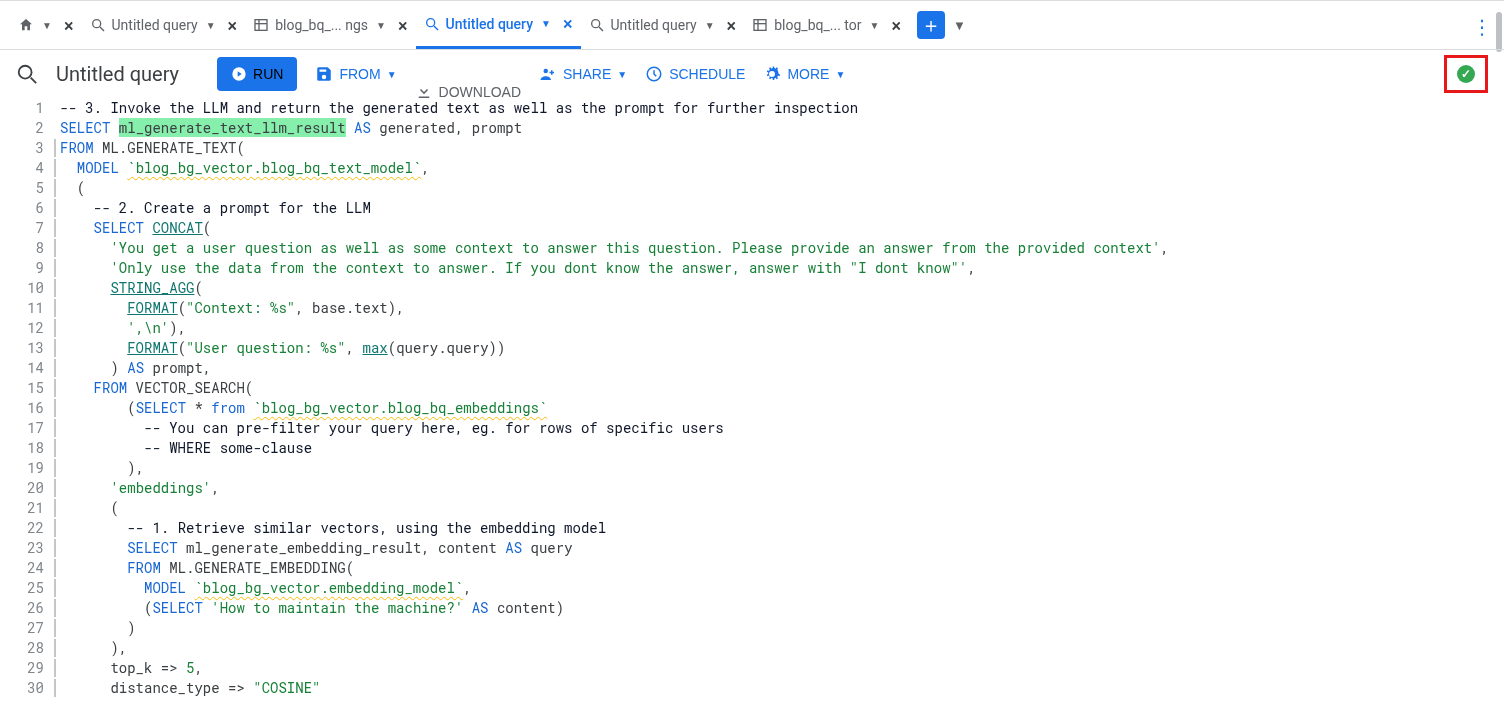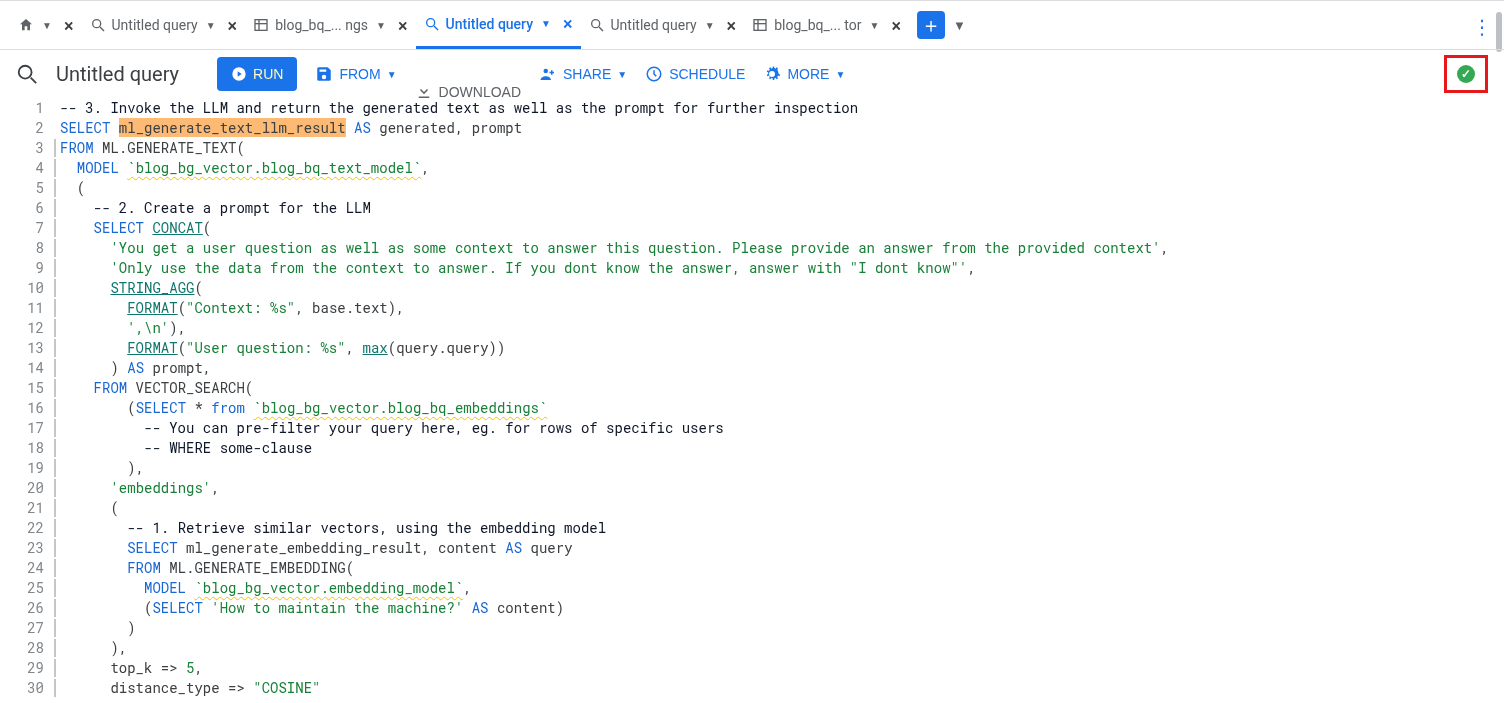--- a/index.html
+++ b/index.html
@@ -66,21 +66,21 @@
     gap: 18px;
   }
   .toolbar .mag { color:#3c4043; }
   .query-title {
     font-size: 20px;
     color:#3c4043;
     margin-right: 20px;
   }
   .run-btn {
     background:#1a73e8;
-    color:#fef9c3;
+    color:#000000;
     border:none;
     border-radius: 4px;
     height:34px;
     padding: 0 14px;
     display:flex;align-items:center;gap:6px;
     font-weight:500;font-size:14px;
   }
   .tbtn {
     color:#1a73e8;
     display:flex;align-items:center;gap:6px;
@@ -126,21 +126,21 @@
     left:-6px; top:1px; width:2px; height:18px;
     background:#c4c7c5;
   }
   .c-comment { color:#0f172a; }
   .c-kw { color:#1967d2; }
   .c-ident { color:#3c4043; }
   .c-func { color:#0f766e;text-decoration:underline; }
   .c-str { color:#188038; }
   .c-back { color:#188038; text-decoration: underline wavy #fbbc04 1px; text-underline-offset:3px;}
   .c-num { color:#188038; }
-  .sel { background:#fdba74; }
+  .sel { background:#86efac; }
   .scrollbar-v {
     position:fixed; right:2px; top:12px; width:6px; height:40px;
     background:#bdc1c6; border-radius:3px;
   }
 </style>
 </head>
 <body>
 
 <div class="scrollbar-v"></div>
 

